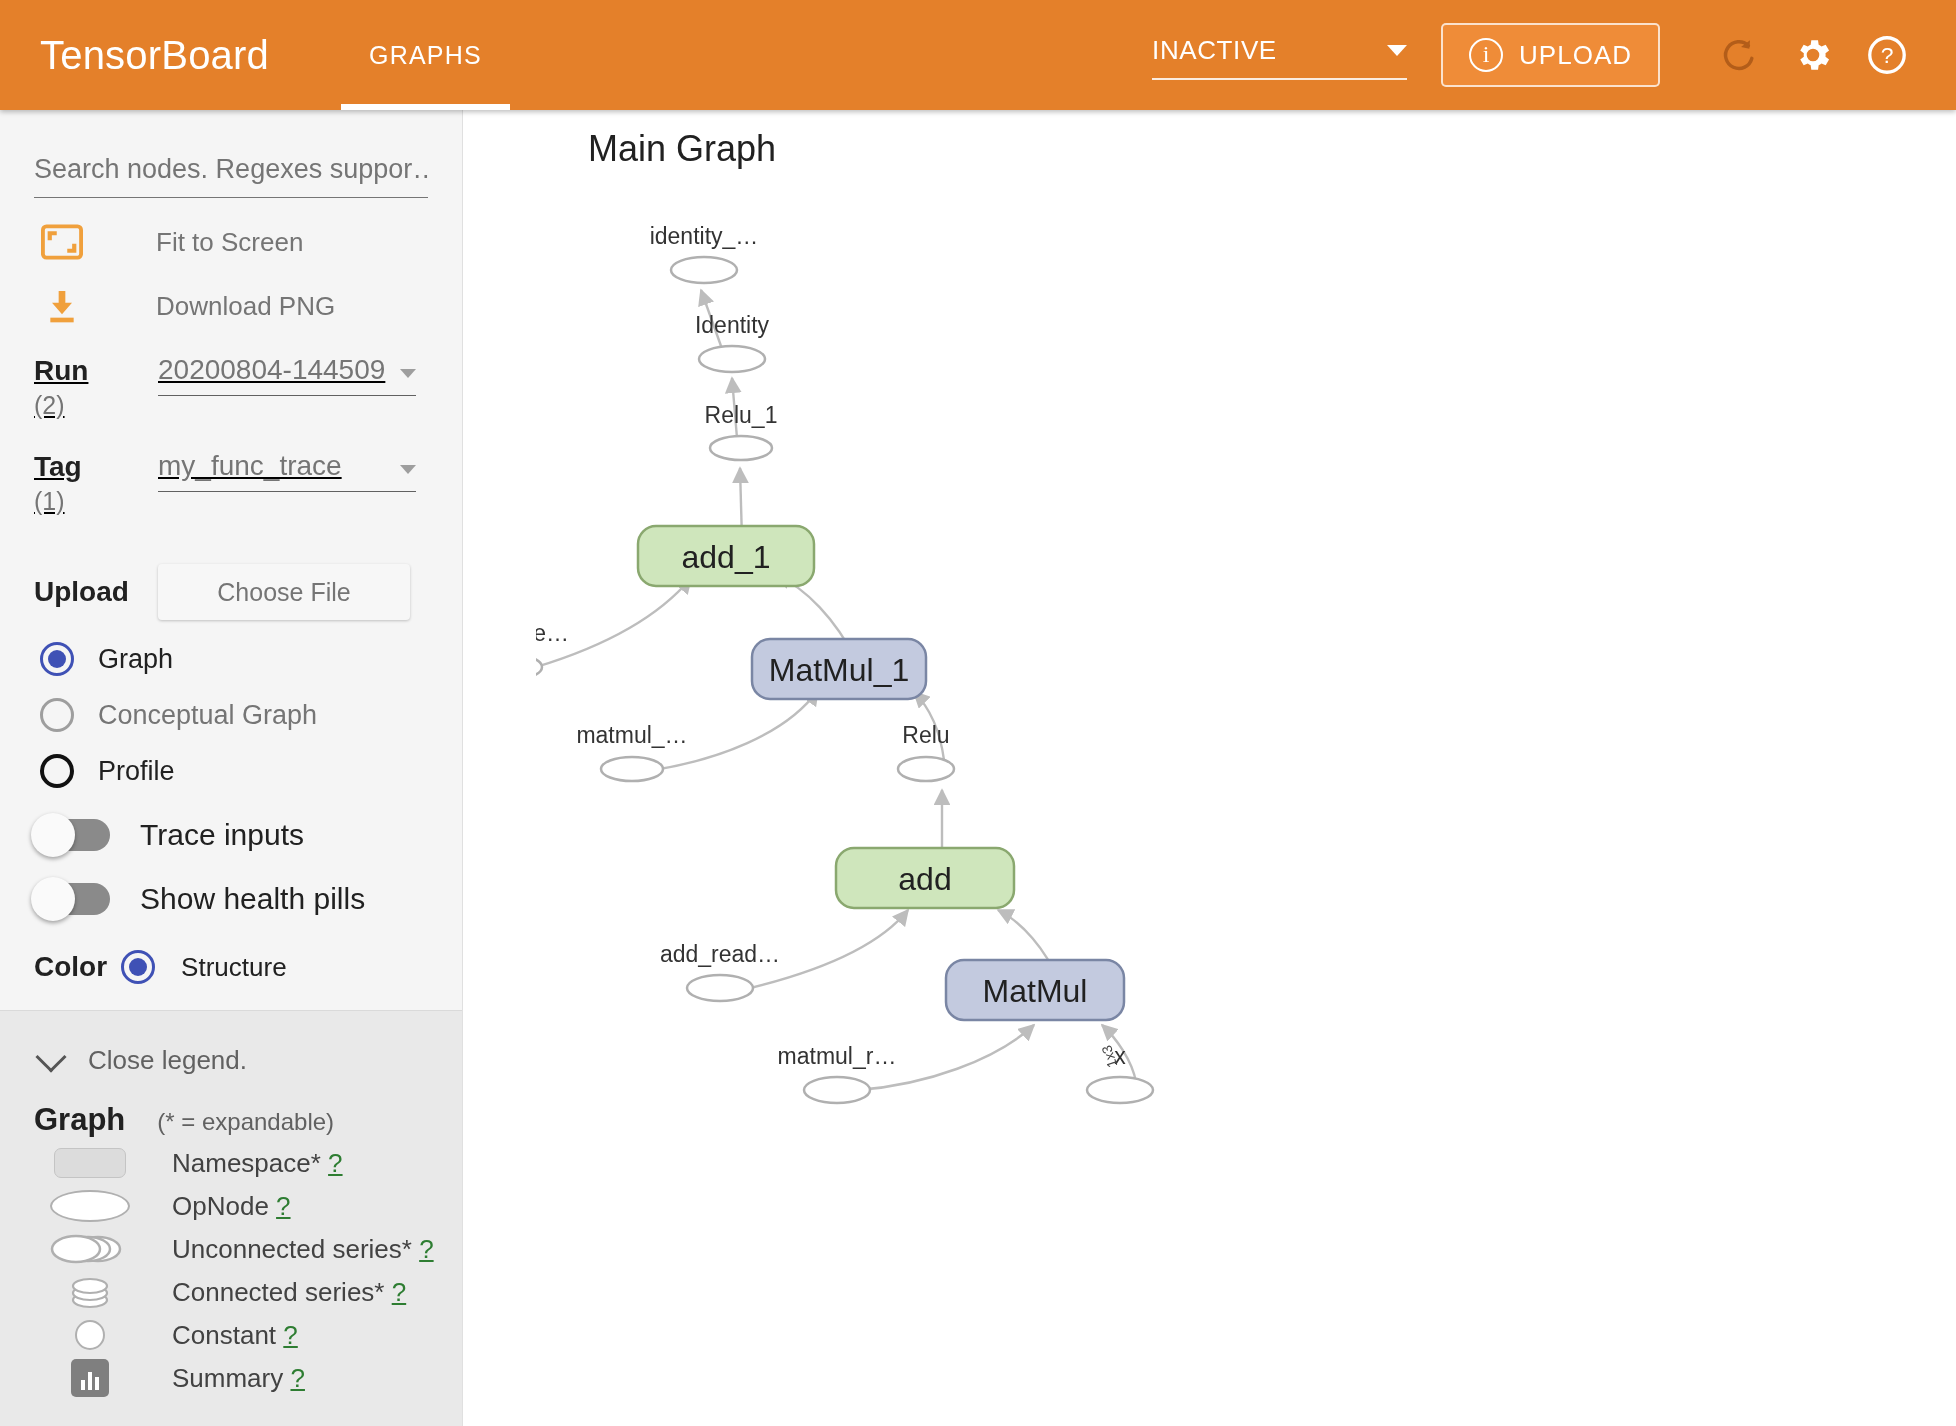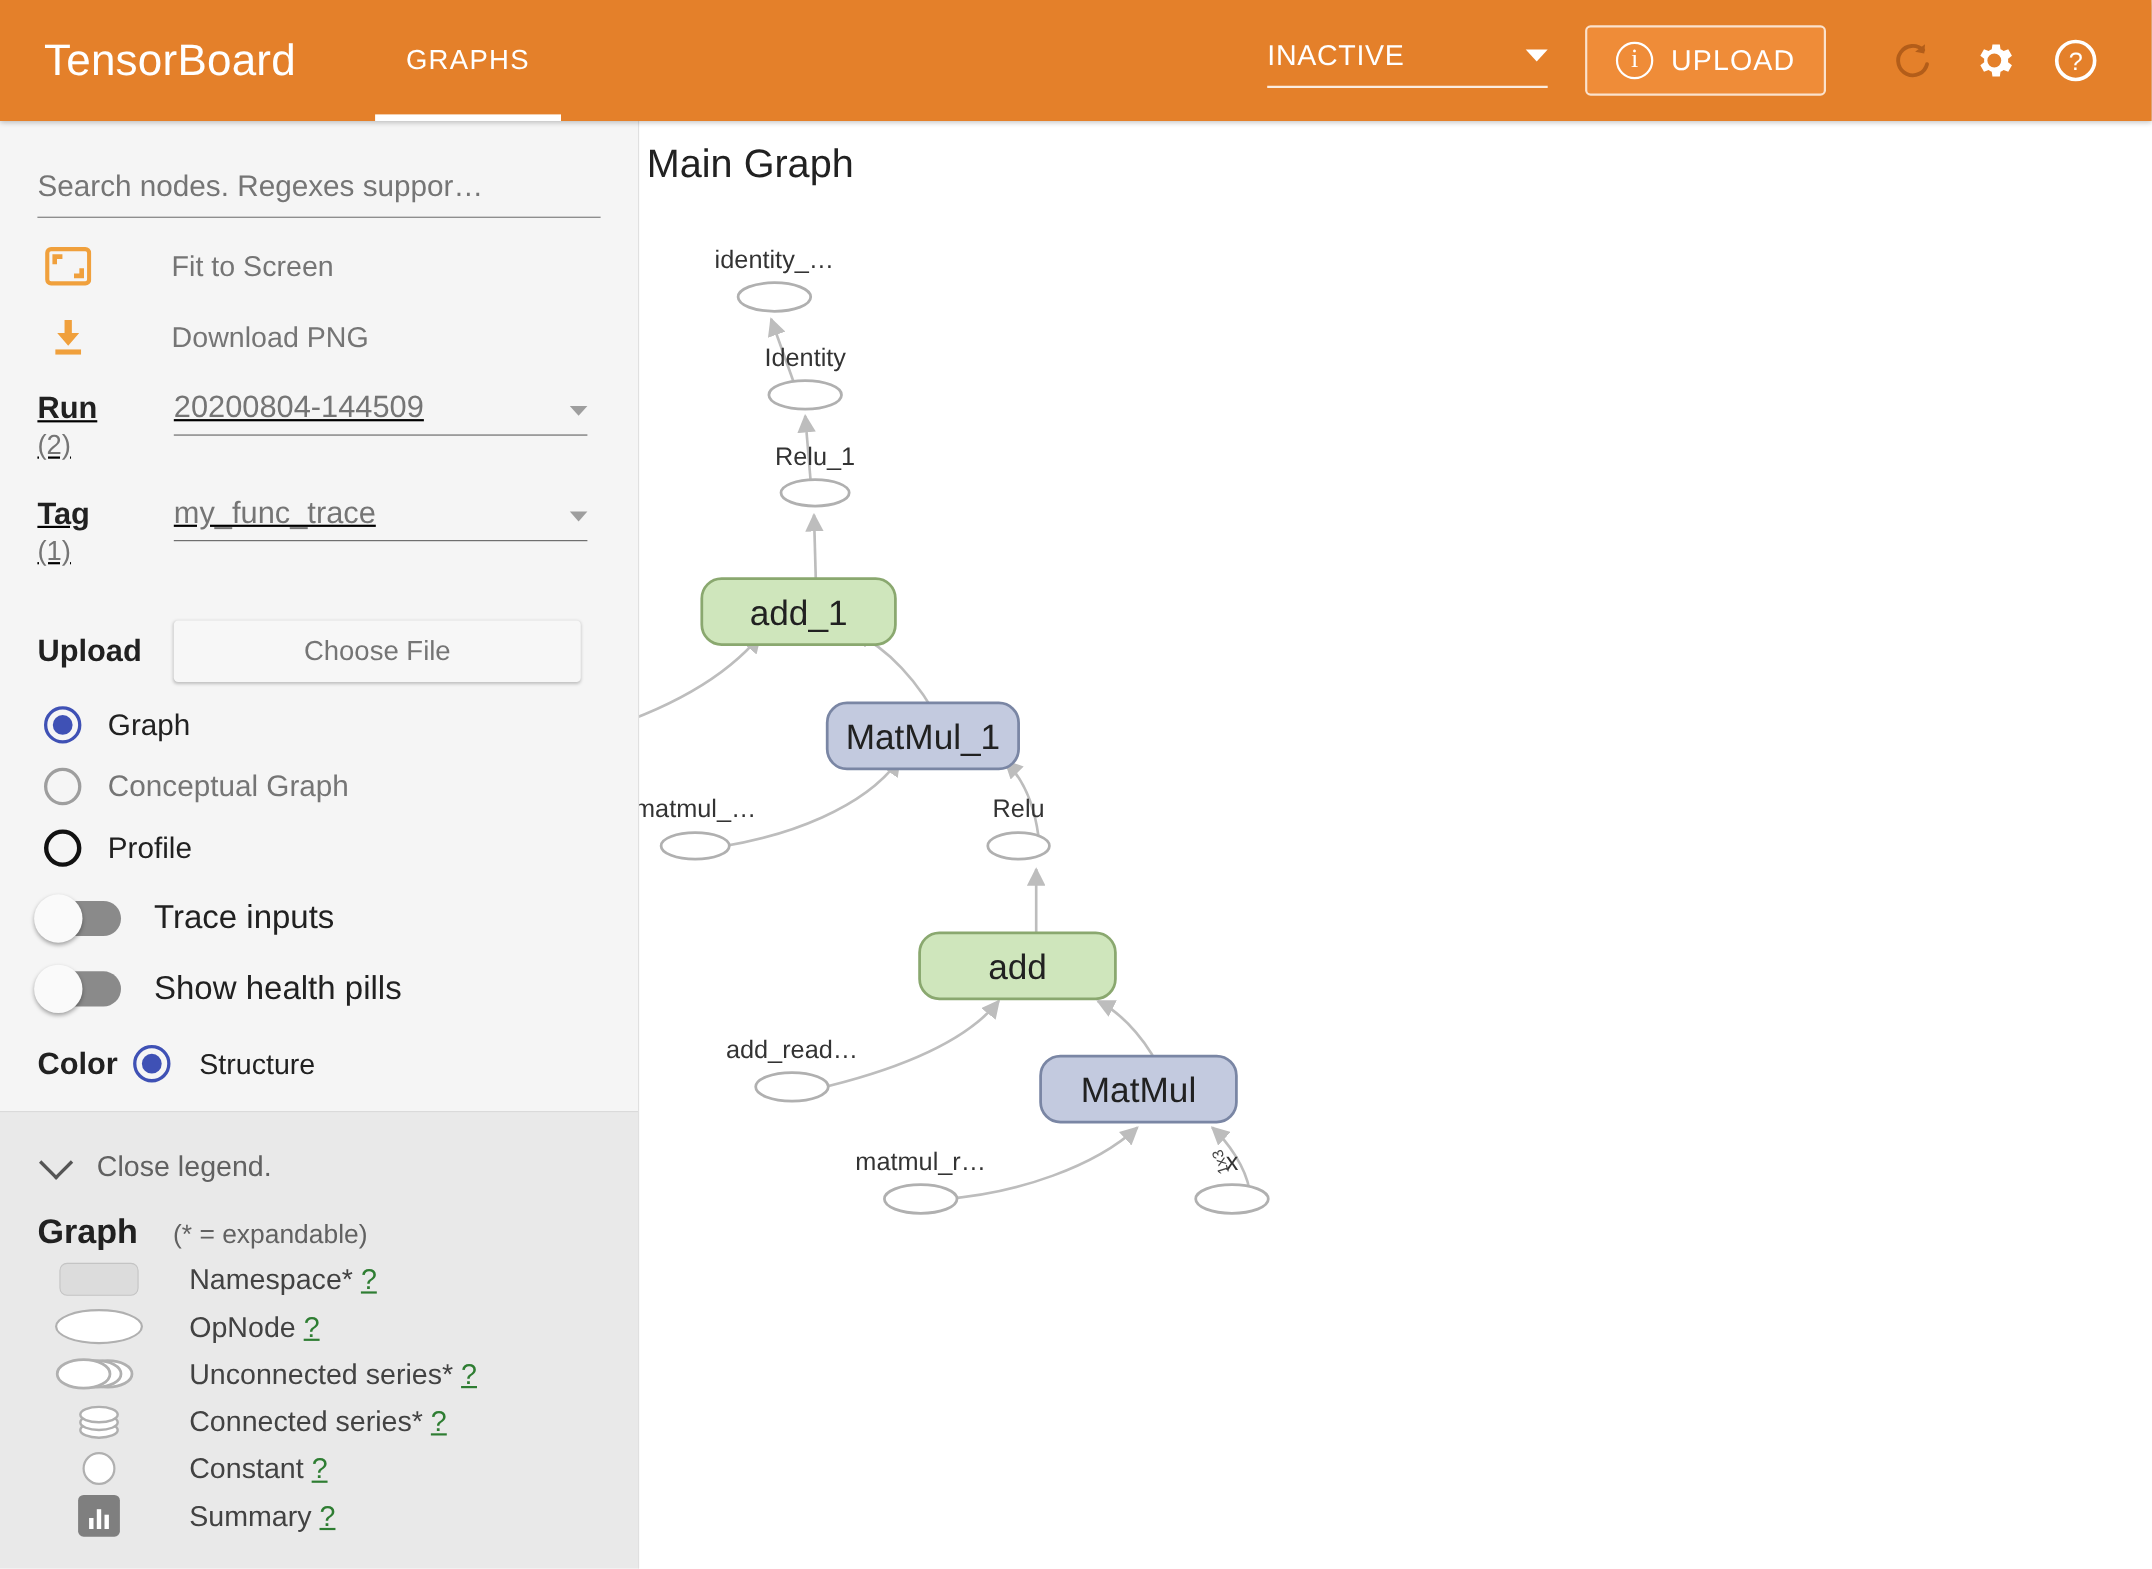--- a/index.html
+++ b/index.html
@@ -87,21 +87,21 @@
   .hdr-icon {
     width: 58px; height: 58px;
     margin-left: 16px;
     display: flex; align-items: center; justify-content: center;
     cursor: pointer;
   }
 
   
   #sidebar {
     position: absolute; left: 0; top: 110px;
-    width: 581px; height: 1316px;
+    width: 463px; height: 1316px;
     background: #f5f5f5;
     border-right: 1px solid #e0e0e0;
     overflow: hidden;
     z-index: 10;
   }
   #search-wrap { margin: 40px 34px 0 34px; }
   #search-input {
     width: 100%;
     border: none; border-bottom: 1px solid #757575;
     background: transparent;

